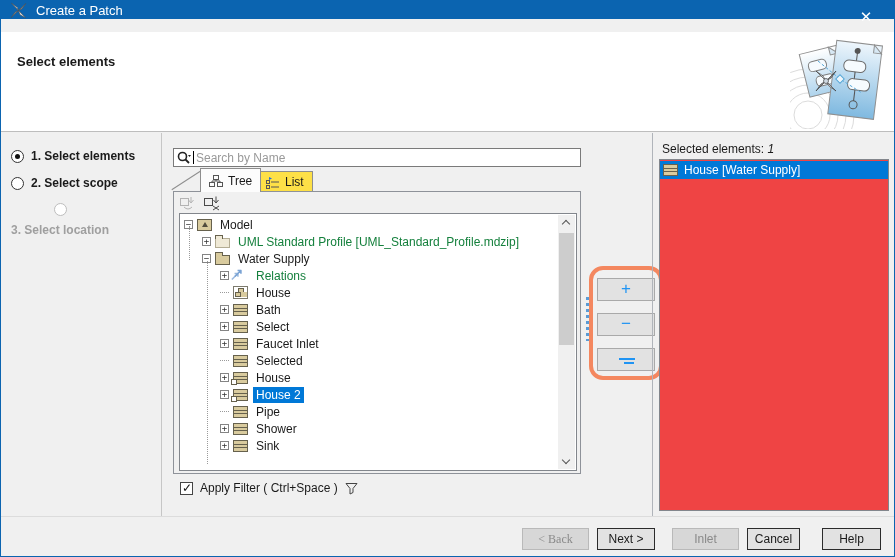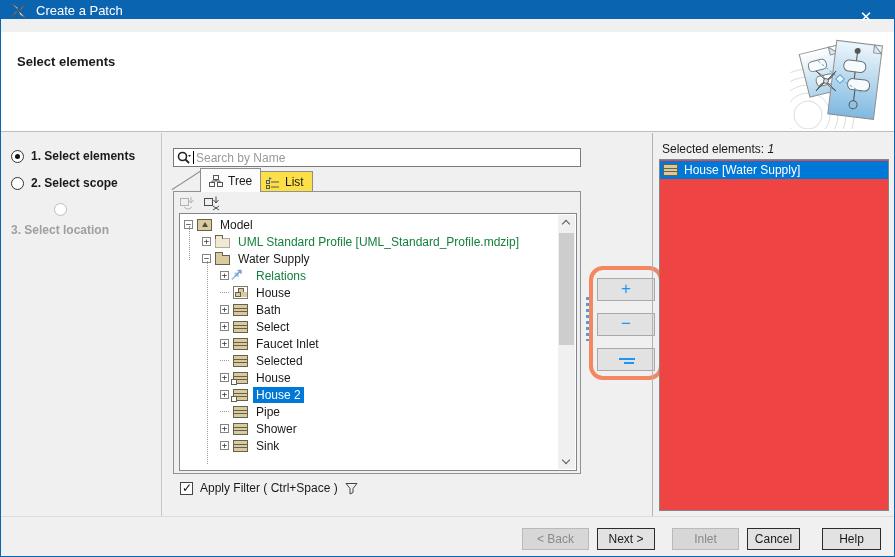--- a/index.html
+++ b/index.html
@@ -93,21 +93,21 @@
   
   .sel-label { position:absolute; left:661px; top:141px; }
   .sel-label i { font-style:italic; }
   .sel-list { position:absolute; left:658px; top:158px; width:230px; height:352px; background:#ef4444; border:1px solid #82868c; padding-top:1px; }
   .sel-row { height:18px; display:flex; align-items:center; background:#0078d7; color:#fff; padding-left:3px; }
   .sel-row .ticon { margin-right:6px; }
   
   .footer { position:absolute; left:0; bottom:0; width:100%; height:40px; background:#f0f0f0; border-top:1px solid #dcdcdc; }
   .btn { position:absolute; top:11px; height:22px; background:#e2e2e2; border:1px solid #2b2b2b; font:12px "Liberation Sans",sans-serif; text-align:center; line-height:20px; }
   .btn.disabled { background:#d7d7d7; border-color:#b9b9b9; color:#8a8a8a; }
-  .btn.back { left:521px; width:67px; } .btn.next { left:596px; width:58px; }
+  .btn.back { left:521px; width:67px;font-family:Liberation Serif, serif; } .btn.next { left:596px; width:58px; }
   .btn.finish { left:671px; width:67px; } .btn.cancel { left:746px; width:53px; } .btn.help { left:821px; width:59px; }
 </style>
 </head>
 <body>
 
 <div class="window">
 
   <div class="titlebar">
     <svg class="logo" viewBox="0 0 17 17">
       <g stroke="#4d4d4d" stroke-width="0.6">

